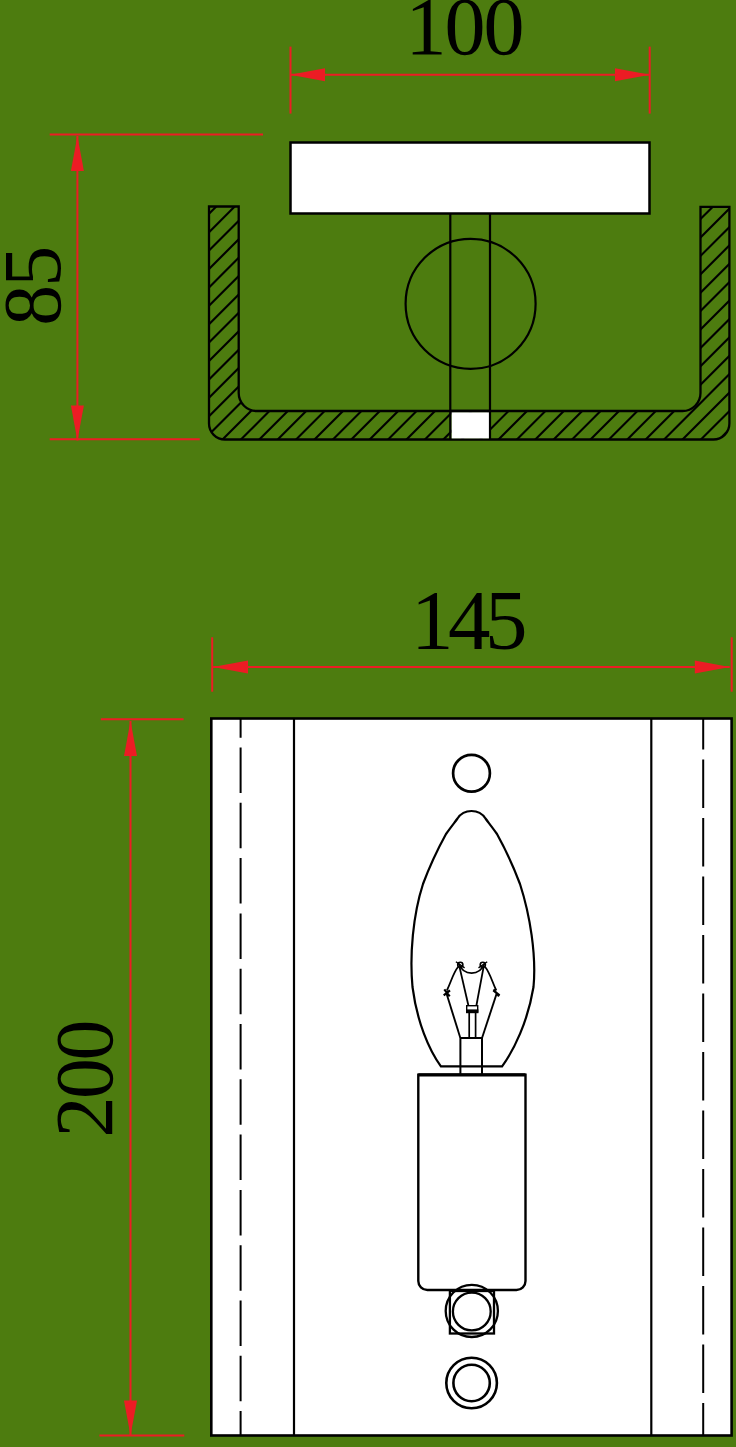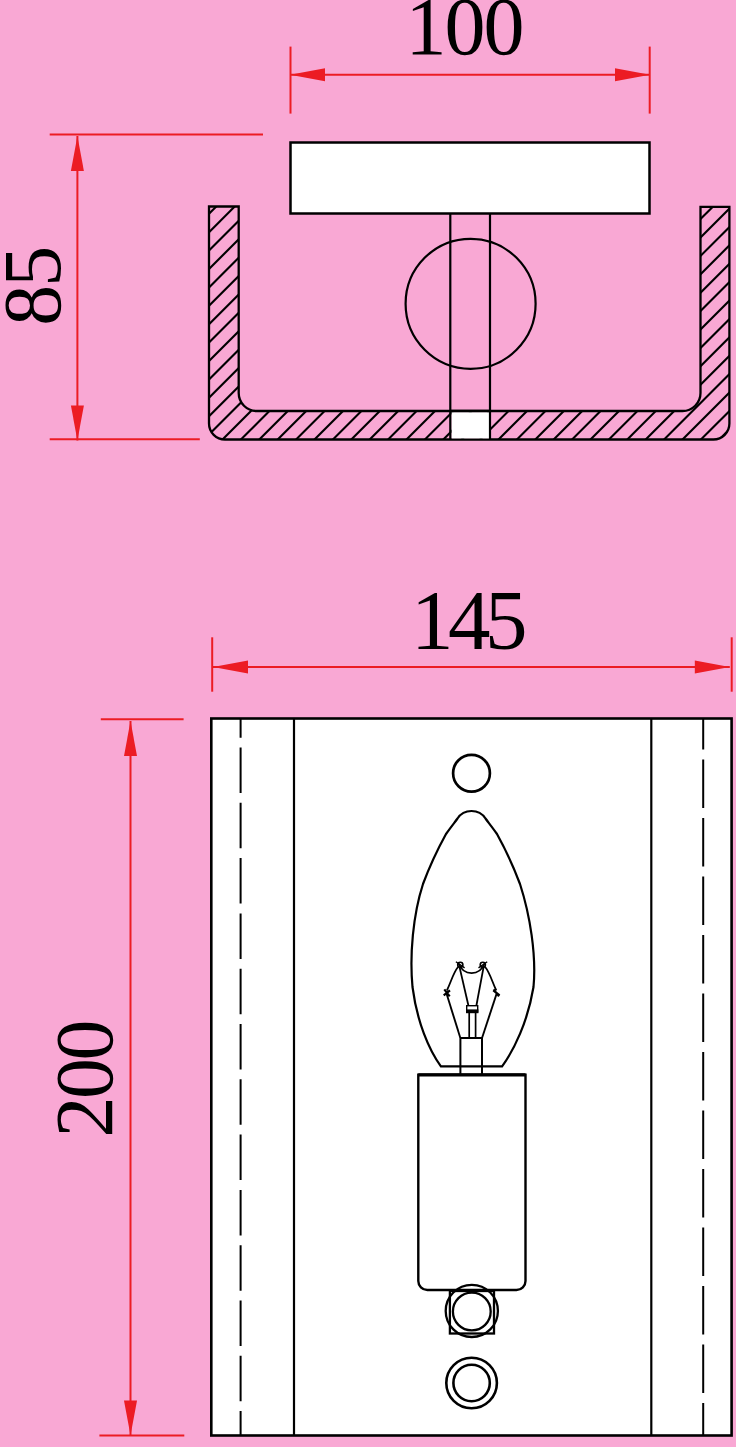--- a/index.html
+++ b/index.html
@@ -1,16 +1,16 @@
 <!DOCTYPE html>
 <html><head>
 <meta charset="utf-8">
 <style>
   html,body{margin:0;padding:0;background:#ffffff;}
-  .page{position:relative;width:736px;height:1447px;background:#f9a8d4;overflow:hidden;}
+  .page{position:relative;width:736px;height:1447px;background:#4d7c0f;overflow:hidden;}
   svg{position:absolute;left:0;top:0;}
   text{font-family:"Liberation Serif", serif;fill:#000000;}
 </style>
 </head>
 <body>
 <div class="page">
 <svg width="736" height="1447" viewBox="0 0 736 1447">
 <defs>
   <clipPath id="chclip">
     <path d="M 209,206.5 L 238.7,206.5 L 238.7,393 A 18 18 0 0 0 256.7,411 L 682.5,411 A 18 18 0 0 0 700.5,393 L 700.5,206.9 L 729.4,206.9 L 729.4,423.5 A 16 16 0 0 1 713.4,439.5 L 225,439.5 A 16 16 0 0 1 209,423.5 Z"></path>

